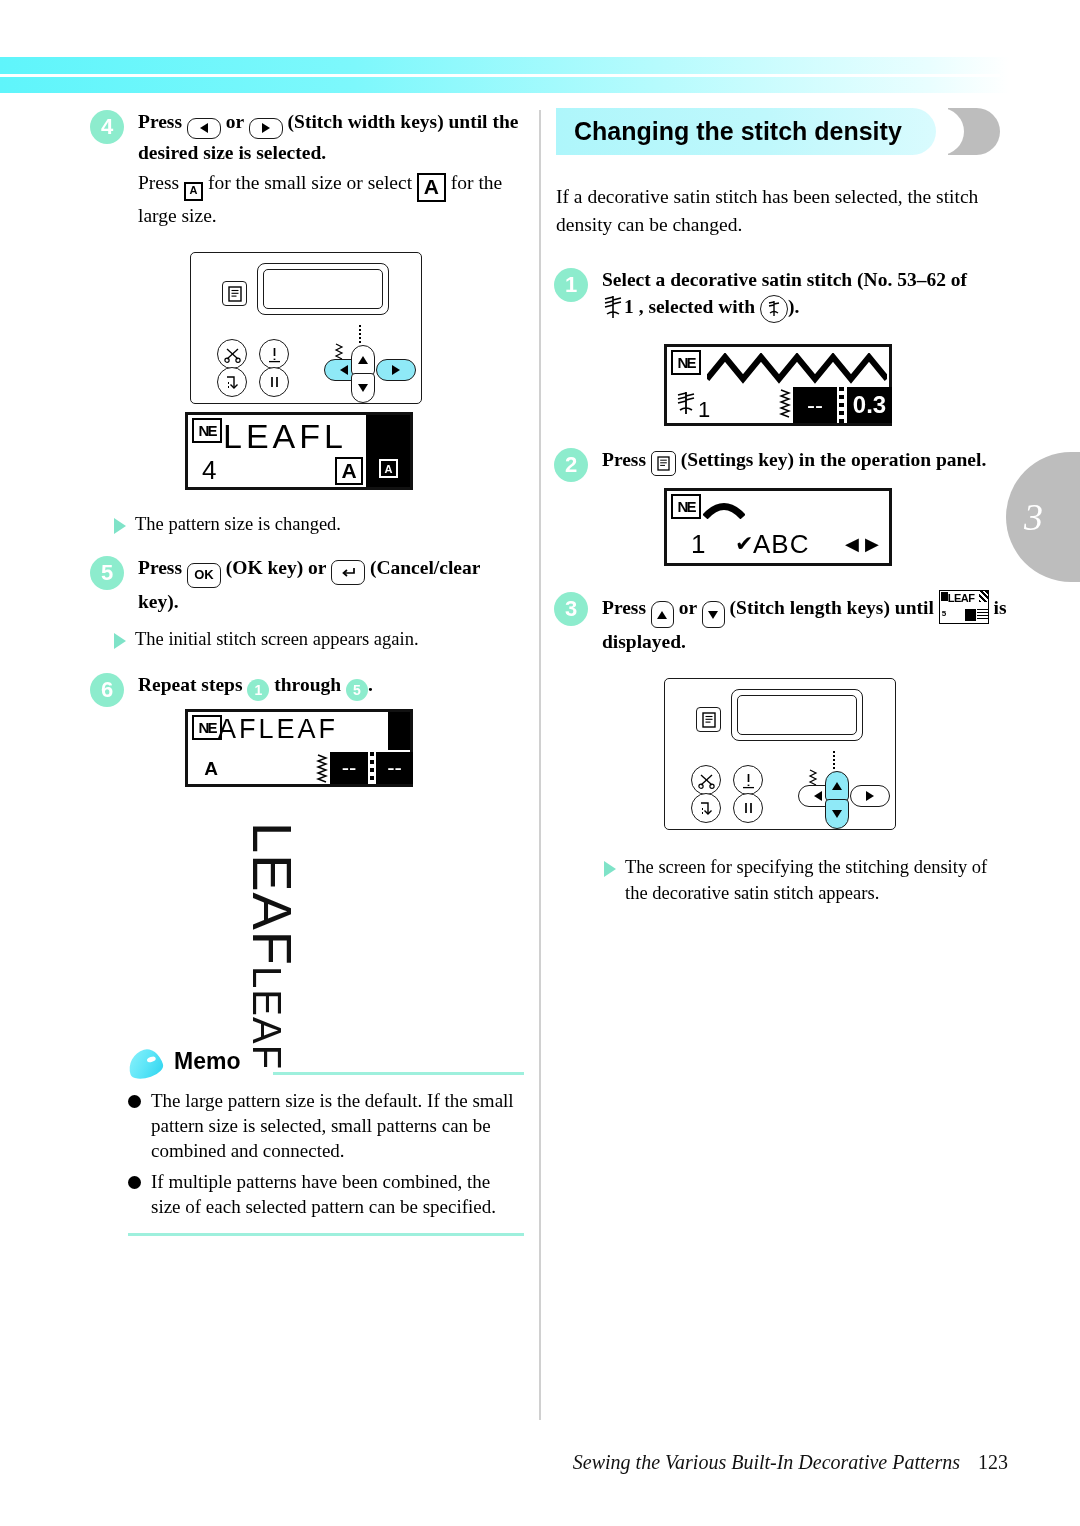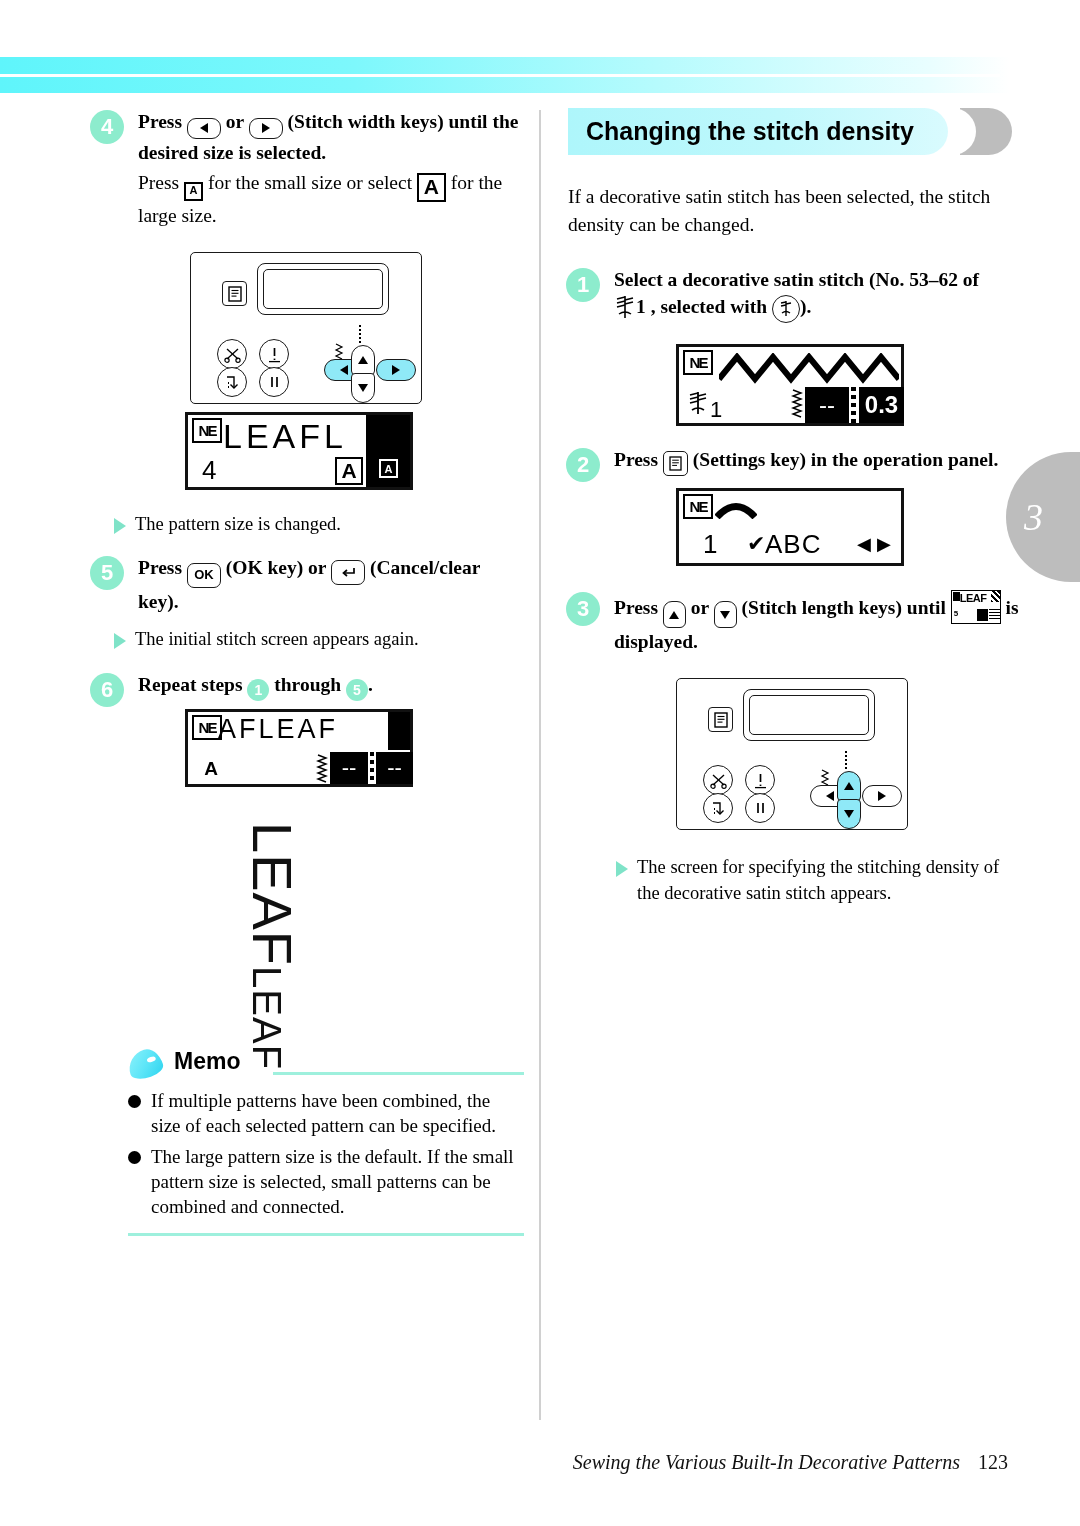--- a/index.html
+++ b/index.html
@@ -34,21 +34,21 @@
   .chapter-tab .num {
     color: #ffffff; font-size: 38px; font-style: italic;
     font-family: "Liberation Serif", serif;
   }
 
   
   .col {
     position: absolute; top: 108px;
   }
   .col-left  { left: 92px;  width: 428px; }
-  .col-right { left: 568px; width: 452px; }
+  .col-right { left: 556px; width: 452px; }
 
   .col-divider {
     position: absolute; left: 539px; top: 110px; width: 2px; height: 1310px;
     background: #d0d0d0;
   }
 
   
   .step { position: relative; margin-bottom: 6px; }
   .step-badge {
     position: absolute; left: -2px; top: 2px;
@@ -431,25 +431,25 @@
 </div>
 
 <div class="memo">
   <div class="memo-head">
     <div class="memo-bell"></div>
     <div class="memo-title">Memo</div>
     <div class="memo-rule"></div>
   </div>
   <div class="memo-item">
     <span class="bullet"></span>
-    <span>If multiple patterns have been combined, the size of each selected pattern can be specified.</span>
+    <span>The large pattern size is the default. If the small pattern size is selected, small patterns can be combined and connected.</span>
   </div>
   <div class="memo-item">
     <span class="bullet"></span>
-    <span>The large pattern size is the default. If the small pattern size is selected, small patterns can be combined and connected.</span>
+    <span>If multiple patterns have been combined, the size of each selected pattern can be specified.</span>
   </div>
   <div class="memo-bottom-rule"></div>
 </div>
 
 <div class="col col-right">
 
   <div class="section-head">
     <div class="cap"></div>
     <div class="cap-notch"></div>
     <div class="pill">

